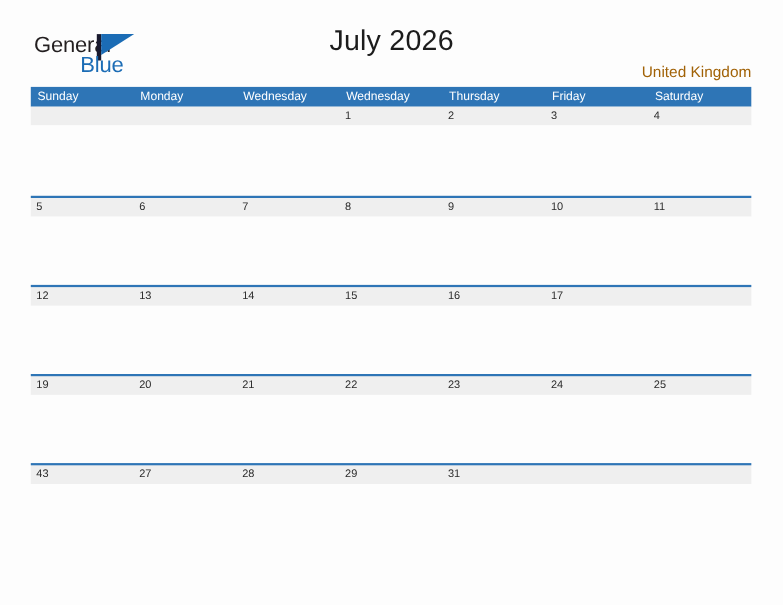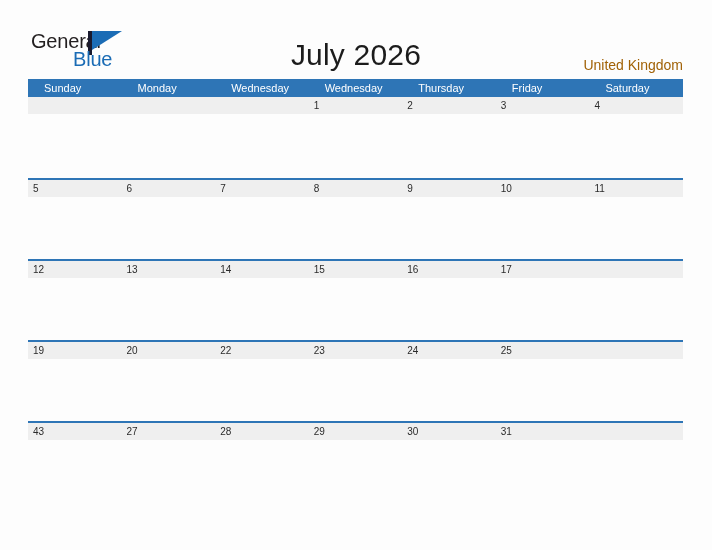--- a/index.html
+++ b/index.html
@@ -77,24 +77,24 @@
     top: 0;
     width: 0;
     height: 0;
     border-top: 19px solid #1b6cb5;
     border-right: 30px solid transparent;
   }
 
   .title {
     position: absolute;
     left: 0;
-    top: 38px;
+    top: 21px;
     width: 712px;
     text-align: center;
-    font-size: 30px;
+    font-size: 26px;
     color: #1c1c1c;
     font-weight: normal;
     letter-spacing: 0.2px;
   }
 
   .locale {
     position: absolute;
     right: 29px;
     top: 57px;
     font-size: 14px;
@@ -115,21 +115,21 @@
     height: 18px;
     background: #2e75b6;
   }
   .dow-cell {
     flex: 0 0 93.571px;
     width: 93.571px;
     height: 18px;
     line-height: 18px;
     color: #ffffff;
     font-size: 11px;
-    padding-left: 16px;
+    padding-left: 6px;
     box-sizing: border-box;
     overflow: hidden;
     white-space: nowrap;
   }
 
   .week-row {
     width: 655px;
     height: 81px;
     position: relative;
   }
@@ -232,35 +232,35 @@
         <div class="day-cell">16</div>
         <div class="day-cell">17</div>
       </div>
       <div class="week-body"></div>
     </div>
 
     <div class="week-row">
       <div class="week-band">
         <div class="day-cell">19</div>
         <div class="day-cell">20</div>
+        <div class="day-cell">21</div>
         <div class="day-cell">22</div>
         <div class="day-cell">23</div>
         <div class="day-cell">24</div>
         <div class="day-cell">25</div>
       </div>
       <div class="week-body"></div>
     </div>
 
     <div class="week-row">
       <div class="week-band">
         <div class="day-cell">43</div>
         <div class="day-cell">27</div>
         <div class="day-cell">28</div>
         <div class="day-cell">29</div>
-        <div class="day-cell">30</div>
         <div class="day-cell">31</div>
         <div class="day-cell"></div>
       </div>
       <div class="week-body"></div>
     </div>
 
   </div>
 
 </div>
 

